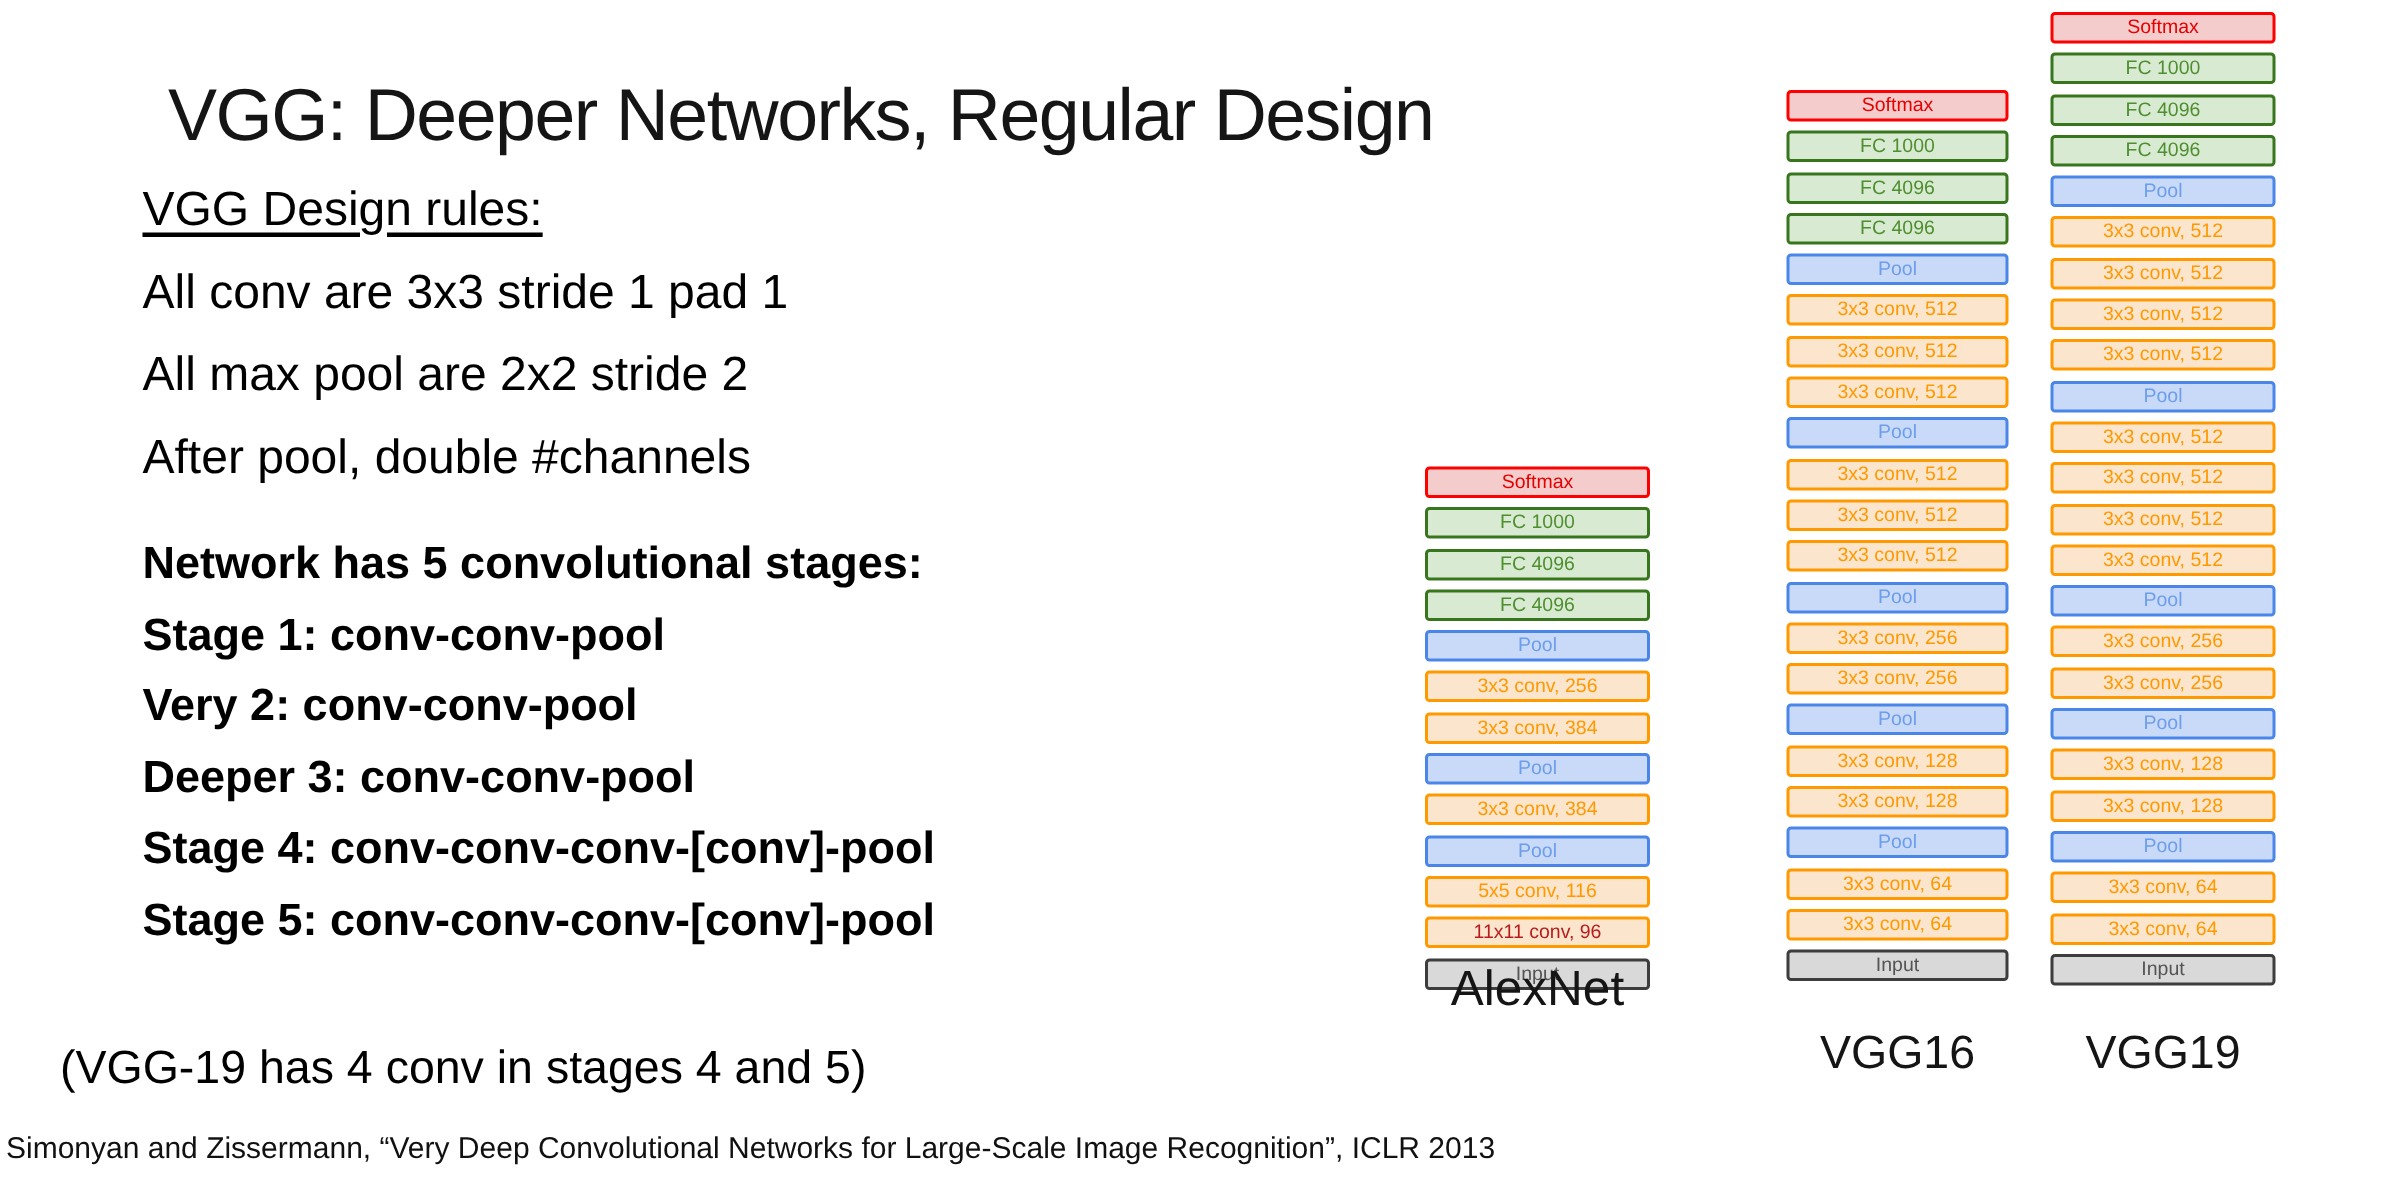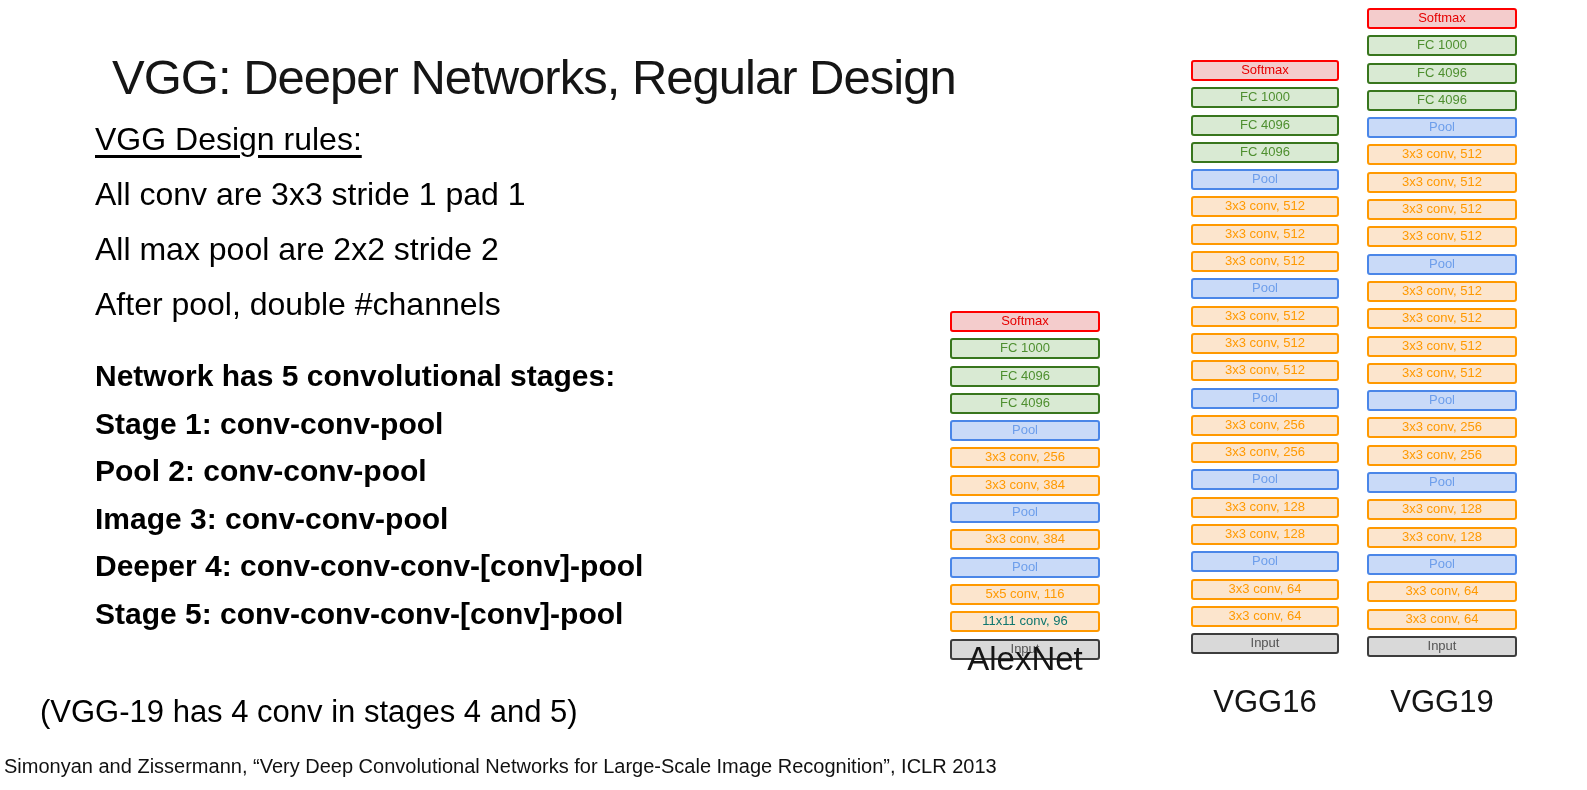--- a/index.html
+++ b/index.html
@@ -109,43 +109,43 @@
   <div class="rules">
     <p class="heading">VGG Design rules:</p>
     <p>All conv are 3x3 stride 1 pad 1</p>
     <p>All max pool are 2x2 stride 2</p>
     <p>After pool, double #channels</p>
   </div>
 
   <div class="stages">
     <p><span>Network has 5 convolutional </span><b>stages</b><span>:</span></p>
     <p>Stage 1: conv-conv-pool</p>
-    <p>Pool 2: conv-conv-pool</p>
-    <p>Image 3: conv-conv-pool</p>
-    <p>Deeper 4: conv-conv-conv-[conv]-pool</p>
+    <p>Very 2: conv-conv-pool</p>
+    <p>Deeper 3: conv-conv-pool</p>
+    <p>Stage 4: conv-conv-conv-[conv]-pool</p>
     <p>Stage 5: conv-conv-conv-[conv]-pool</p>
   </div>
 
   <div class="note">(VGG-19 has 4 conv in stages 4 and 5)</div>
 
   <div class="citation">Simonyan and Zissermann, “Very Deep Convolutional Networks for Large-Scale Image Recognition”, ICLR 2013</div>
 
   <div class="stack" id="stack-alexnet">
       <div class="layer" style="border-color: rgb(254, 0, 0); background: rgb(244, 204, 204); color: rgb(230, 0, 0);">Softmax</div>
       <div class="layer" style="border-color: rgb(56, 118, 29); background: rgb(217, 234, 211); color: rgb(78, 143, 47);">FC 1000</div>
       <div class="layer" style="border-color: rgb(56, 118, 29); background: rgb(217, 234, 211); color: rgb(78, 143, 47);">FC 4096</div>
       <div class="layer" style="border-color: rgb(56, 118, 29); background: rgb(217, 234, 211); color: rgb(78, 143, 47);">FC 4096</div>
       <div class="layer" style="border-color: rgb(74, 134, 232); background: rgb(201, 218, 248); color: rgb(109, 158, 235);">Pool</div>
       <div class="layer" style="border-color: rgb(255, 153, 0); background: rgb(252, 229, 205); color: rgb(255, 153, 0);">3x3 conv, 256</div>
       <div class="layer" style="border-color: rgb(255, 153, 0); background: rgb(252, 229, 205); color: rgb(255, 153, 0);">3x3 conv, 384</div>
       <div class="layer" style="border-color: rgb(74, 134, 232); background: rgb(201, 218, 248); color: rgb(109, 158, 235);">Pool</div>
       <div class="layer" style="border-color: rgb(255, 153, 0); background: rgb(252, 229, 205); color: rgb(255, 153, 0);">3x3 conv, 384</div>
       <div class="layer" style="border-color: rgb(74, 134, 232); background: rgb(201, 218, 248); color: rgb(109, 158, 235);">Pool</div>
       <div class="layer" style="border-color: rgb(255, 153, 0); background: rgb(252, 229, 205); color: rgb(255, 153, 0);">5x5 conv, 116</div>
-      <div class="layer" style="border-color: rgb(255, 153, 0); background: rgb(252, 229, 205); color: #0f766e;">11x11 conv, 96</div>
+      <div class="layer" style="border-color: rgb(255, 153, 0); background: rgb(252, 229, 205); color: #b91c1c;">11x11 conv, 96</div>
       <div class="layer" style="border-color: rgb(61, 61, 61); background: rgb(217, 217, 217); color: rgb(84, 84, 84);">Input</div>
     </div>
   <div class="stack" id="stack-vgg16">
       <div class="layer" style="border-color: rgb(254, 0, 0); background: rgb(244, 204, 204); color: rgb(230, 0, 0);">Softmax</div>
       <div class="layer" style="border-color: rgb(56, 118, 29); background: rgb(217, 234, 211); color: rgb(78, 143, 47);">FC 1000</div>
       <div class="layer" style="border-color: rgb(56, 118, 29); background: rgb(217, 234, 211); color: rgb(78, 143, 47);">FC 4096</div>
       <div class="layer" style="border-color: rgb(56, 118, 29); background: rgb(217, 234, 211); color: rgb(78, 143, 47);">FC 4096</div>
       <div class="layer" style="border-color: rgb(74, 134, 232); background: rgb(201, 218, 248); color: rgb(109, 158, 235);">Pool</div>
       <div class="layer" style="border-color: rgb(255, 153, 0); background: rgb(252, 229, 205); color: rgb(255, 153, 0);">3x3 conv, 512</div>
       <div class="layer" style="border-color: rgb(255, 153, 0); background: rgb(252, 229, 205); color: rgb(255, 153, 0);">3x3 conv, 512</div>

